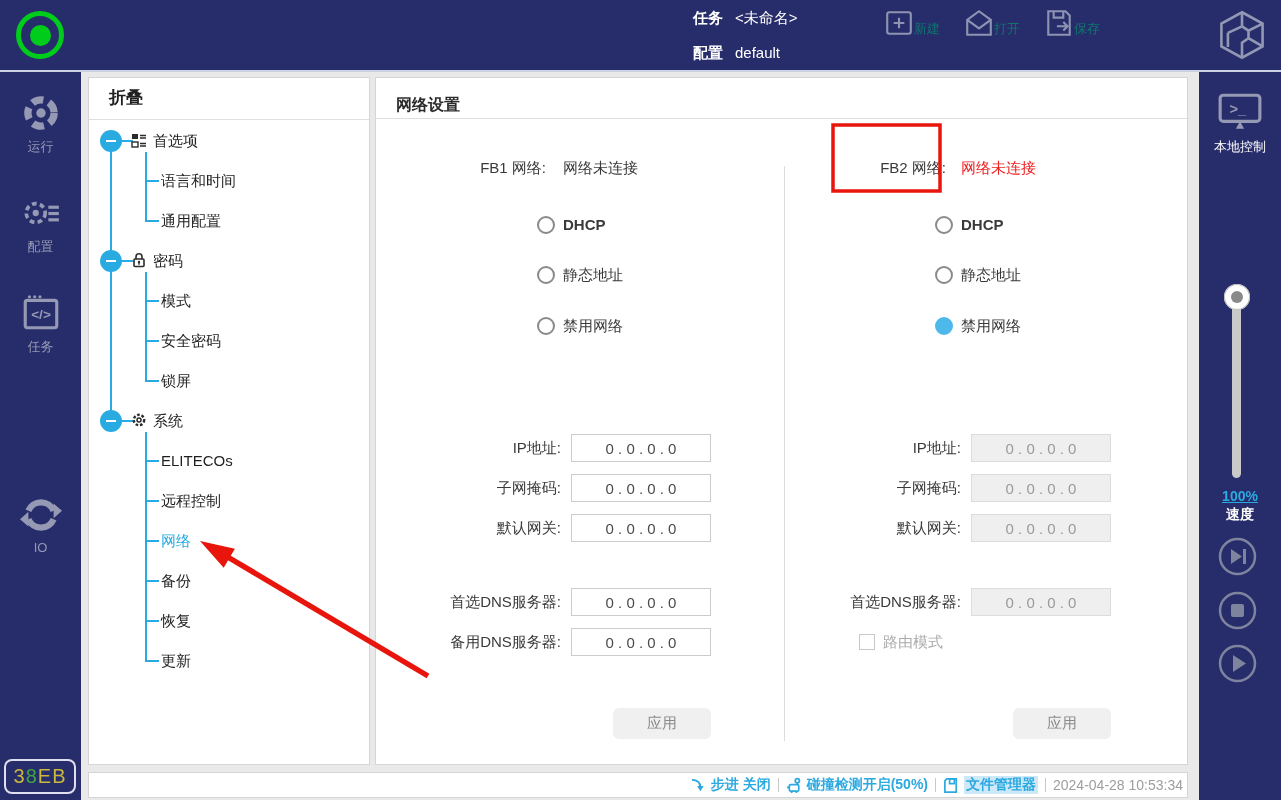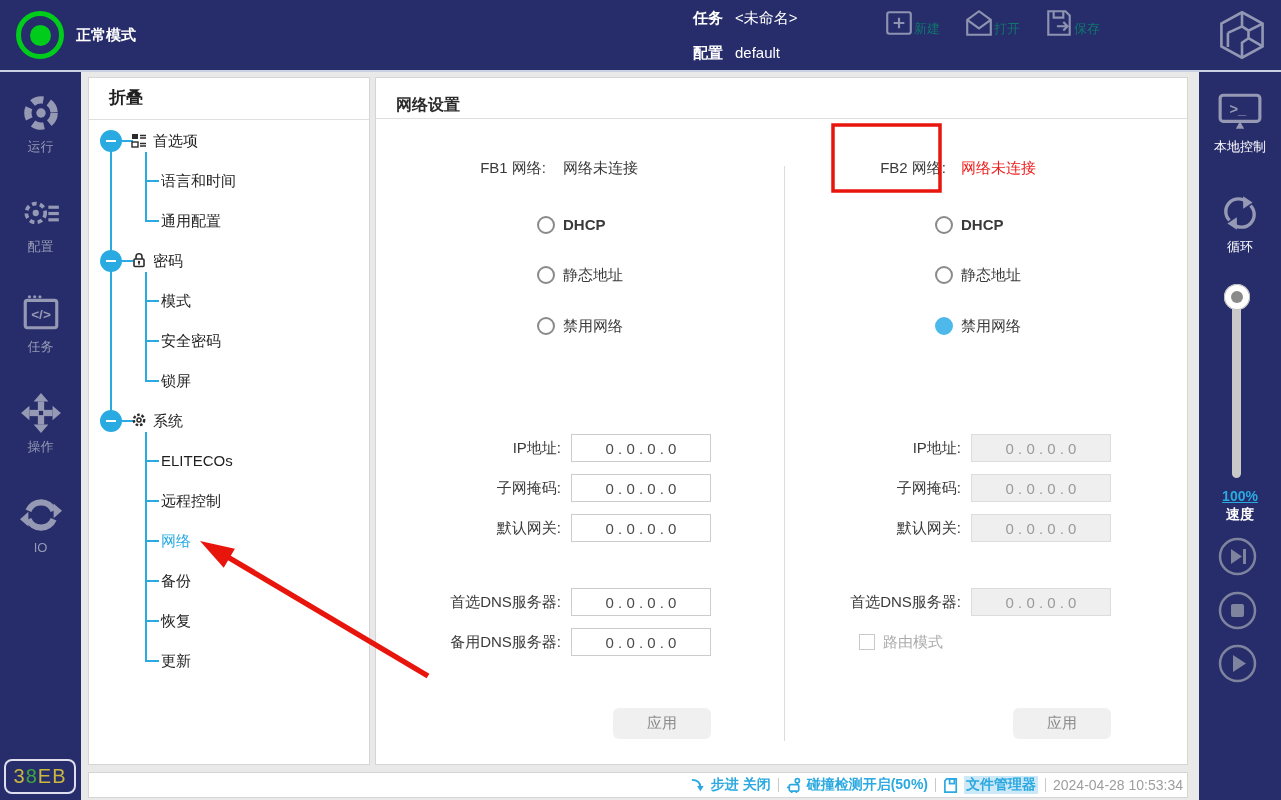--- a/index.html
+++ b/index.html
@@ -68,21 +68,20 @@
 </head>
 <body>
 
 <div id="page">
 
   <div class="abs topbar"></div>
   <div class="abs topline"></div>
   <div class="abs mode-ring">
       <div class="mode-dot"></div>
     </div>
-  <div class="abs mode-text">正常模式</div>
 
   <div class="abs tb-kv" style="left:693px;top:9px;">
     <b>任务</b><span>&lt;未命名&gt;</span>
   </div>
   <div class="abs tb-kv" style="left:693px;top:44px;">
     <b>配置</b><span>default</span>
   </div>
 
   <div class="abs tb-action" style="left:884px;top:8px;">
     <span>
@@ -147,35 +146,20 @@
       <svg viewBox="0 0 40 40" width="42" height="42" stroke="#9599B4">
         <rect x="5" y="8" width="30" height="26" rx="2" fill="none" stroke-width="3"></rect>
         <circle cx="9" cy="4.5" r="1.5" fill="#9599B4" stroke="none"></circle>
           <circle cx="14" cy="4.5" r="1.5" fill="#9599B4" stroke="none"></circle>
           <circle cx="19" cy="4.5" r="1.5" fill="#9599B4" stroke="none"></circle>
         <text x="20" y="26" font-size="13" font-weight="bold" fill="#9599B4" stroke="none" text-anchor="middle">&lt;/&gt;</text>
       </svg>
     </span>
     <span class="lbl13">任务</span>
   </div>
-  <div class="abs nav-item" style="left:0;top:392px;">
-    <span>
-      <svg viewBox="0 0 40 40" width="42" height="42" fill="#9599B4">
-        <polygon points="20,1 13,9 27,9"></polygon>
-          <polygon points="20,39 13,31 27,31"></polygon>
-        <polygon points="1,20 9,13 9,27"></polygon>
-          <polygon points="39,20 31,13 31,27"></polygon>
-        <rect x="17" y="9" width="6" height="9"></rect>
-          <rect x="17" y="22" width="6" height="9"></rect>
-        <rect x="9" y="17" width="9" height="6"></rect>
-          <rect x="22" y="17" width="9" height="6"></rect>
-      </svg>
-    </span>
-    <span class="lbl13">操作</span>
-  </div>
   <div class="abs nav-item" style="left:0;top:494px;">
     <span>
       <svg viewBox="0 0 40 40" width="42" height="42" stroke="#9599B4">
         <path d="M8 16 A 13 13 0 0 1 32 16" fill="none" stroke-width="6"></path>
         <polygon points="32,9 32,23 40,16" fill="#9599B4" stroke="none"></polygon>
         <path d="M32 24 A 13 13 0 0 1 8 24" fill="none" stroke-width="6"></path>
         <polygon points="8,31 8,17 0,24" fill="#9599B4" stroke="none"></polygon>
       </svg>
     </span>
     <span class="lbl13">IO</span>
@@ -190,31 +174,20 @@
   <div class="abs rsidebar"></div>
   <div class="abs nav-item" style="left:1199px;top:92px;width:82px;">
     <span>
       <svg viewBox="0 0 44 40" width="46" height="42" stroke="#9599B4" fill="none" stroke-width="3">
         <rect x="3" y="3" width="38" height="25" rx="3"></rect>
         <text x="12" y="21" font-size="14" font-weight="bold" fill="#9599B4" stroke="none">&gt;_</text>
         <path d="M22 28 l-4 7 h8 z" fill="#9599B4" stroke="none"></path>
       </svg>
     </span>
     <span class="rnav-label">本地控制</span>
-  </div>
-  <div class="abs nav-item" style="left:1199px;top:192px;width:82px;">
-    <span>
-      <svg viewBox="0 0 40 40" width="42" height="42" stroke="#9599B4" fill="none" stroke-width="3.2">
-        <path d="M10 27 A 11.5 11.5 0 0 1 27 10"></path>
-        <polygon points="23,4 32,10 23,16" fill="#9599B4" stroke="none"></polygon>
-        <path d="M30 13 A 11.5 11.5 0 0 1 13 30"></path>
-        <polygon points="17,24 8,30 17,36" fill="#9599B4" stroke="none"></polygon>
-      </svg>
-    </span>
-    <span class="rnav-label">循环</span>
   </div>
   <div class="abs sl-track"></div>
   <div class="abs sl-knob">
       <div class="sl-knob-in"></div>
     </div>
   <div class="abs speedv">100%</div>
   <div class="abs speedl">速度</div>
 
   <div class="abs" style="left:1218px;top:537px;">
     <svg viewBox="0 0 39 39" width="39" height="39">

